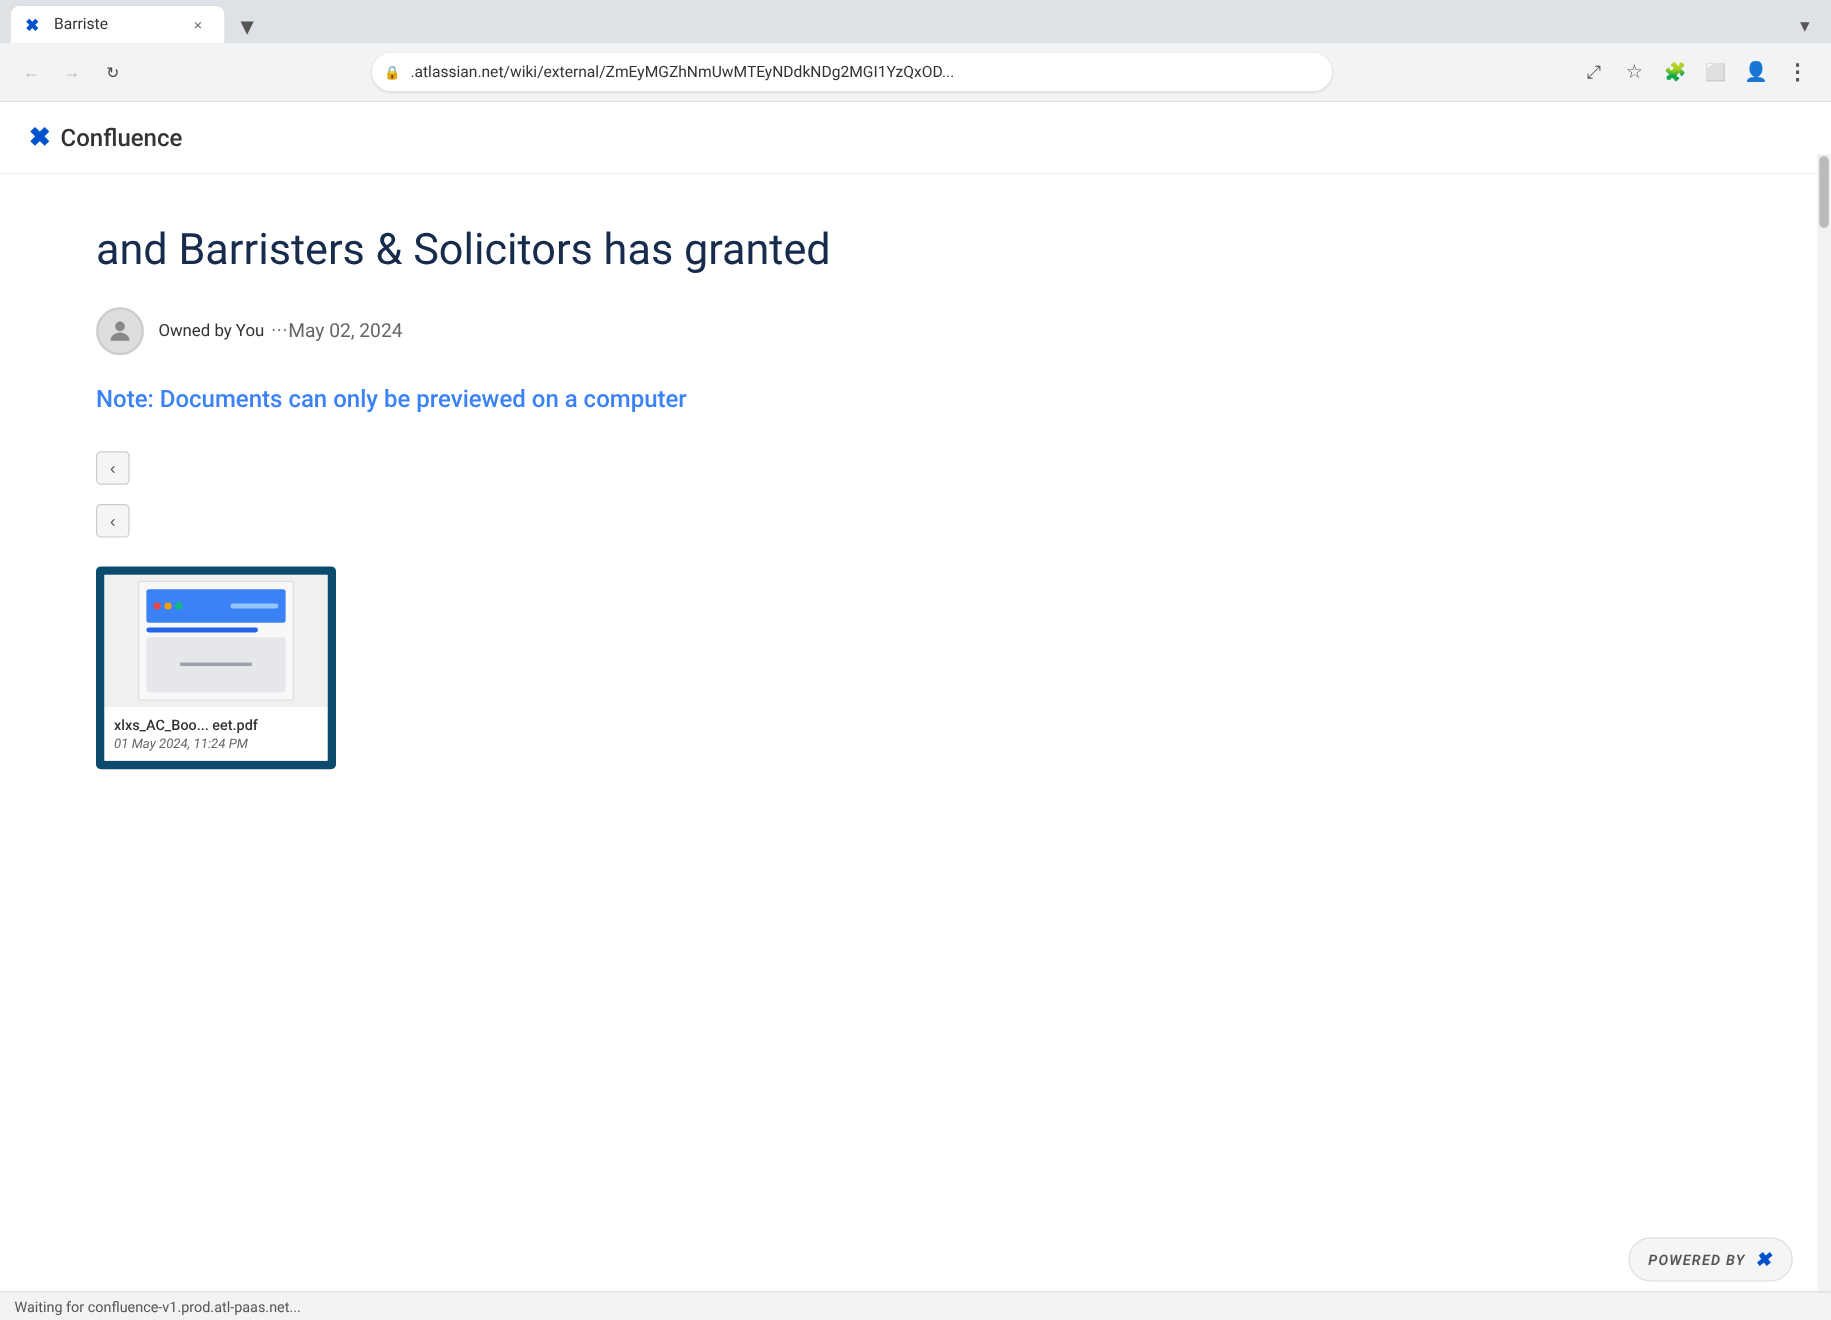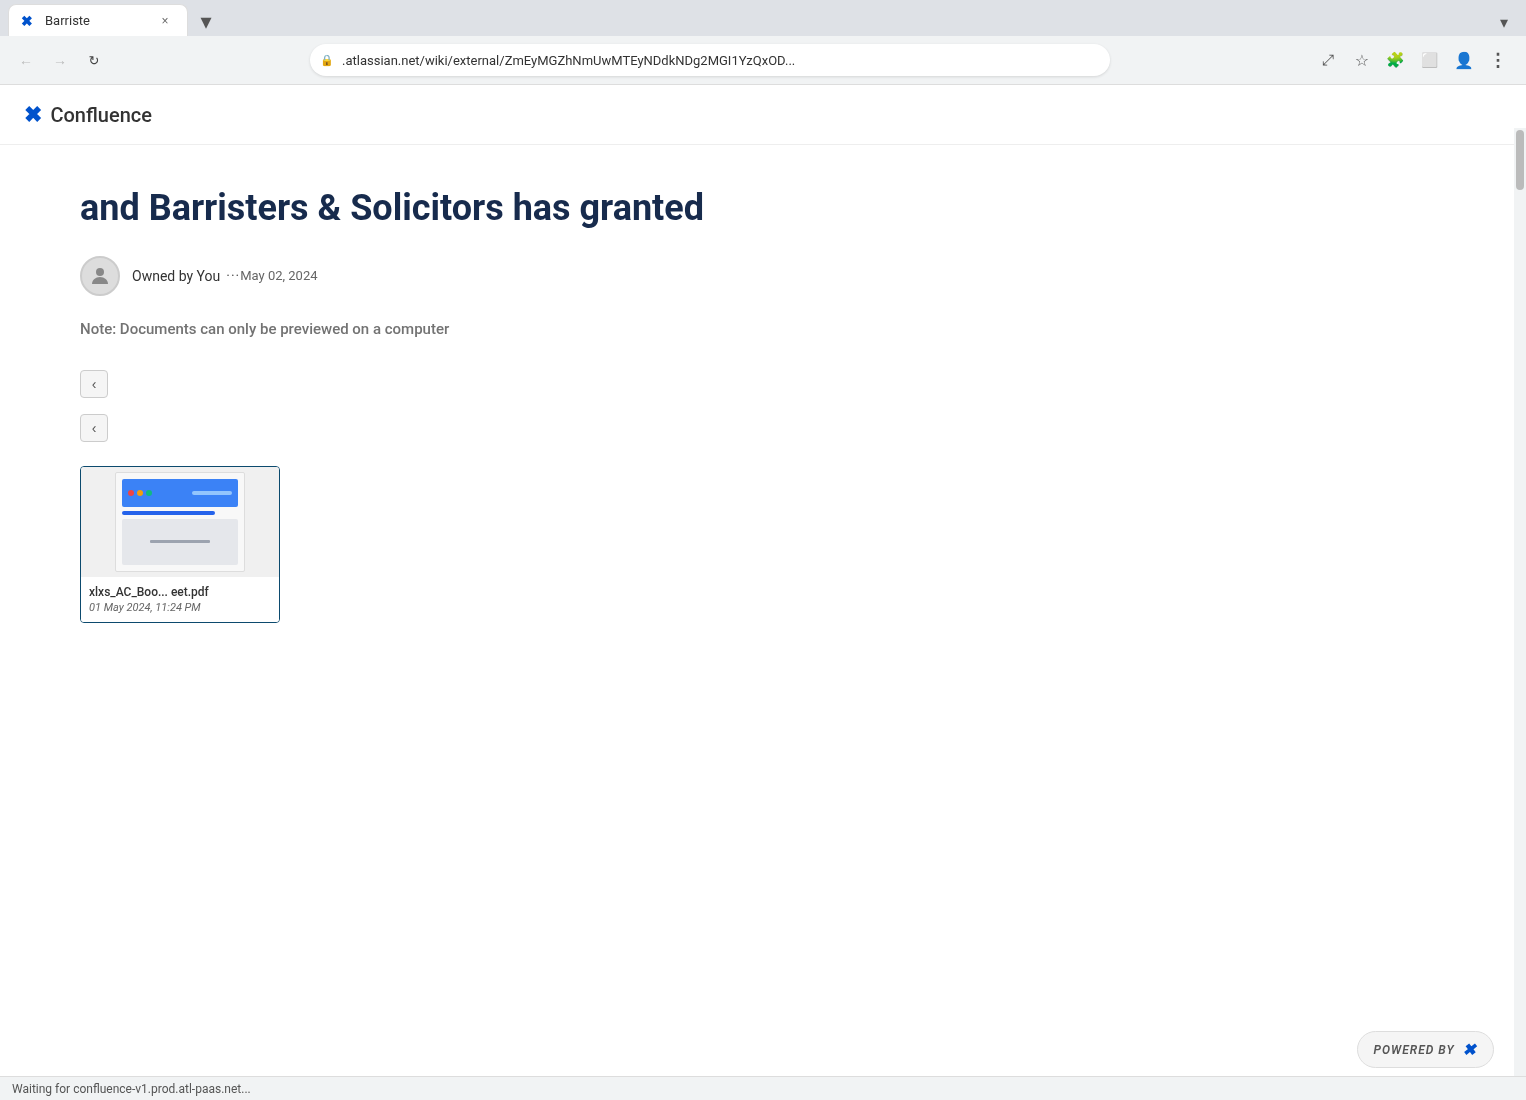--- a/index.html
+++ b/index.html
@@ -26,36 +26,36 @@
     
     .confluence-header { display: flex; align-items: center; justify-content: space-between; padding: 0 24px; height: 60px; border-bottom: 1px solid #eee; background: #fff; }
     .confluence-logo { display: flex; align-items: center; gap: 8px; }
     .confluence-logo-text { font-size: 20px; font-weight: 500; color: #333; }
     .confluence-header-actions { display: flex; align-items: center; gap: 12px; }
     .login-btn { padding: 8px 16px; background: transparent; border: none; color: #0052cc; font-size: 15px; cursor: pointer; font-weight: 400; }
     .try-btn { padding: 8px 20px; background: #0052cc; border: none; border-radius: 4px; color: #fff; font-size: 15px; cursor: pointer; font-weight: 500; }
 
     
     .page-content { padding: 40px 80px; max-width: 1200px; }
-    .page-title { font-size: 36px; font-weight: 700; color: #172b4d; line-height: 1.3; margin-bottom: 24px; }
+    .page-title { font-size: 36px; font-weight: 400; color: #172b4d; line-height: 1.3; margin-bottom: 24px; }
     .page-meta { display: flex; align-items: center; gap: 12px; margin-bottom: 24px; }
     .avatar { width: 40px; height: 40px; border-radius: 50%; background: #ddd; display: flex; align-items: center; justify-content: center; color: #666; font-size: 20px; border: 2px solid #ccc; }
     .meta-info { display: flex; flex-direction: row; }
     .meta-owner { font-size: 14px; color: #333; display: flex; align-items: center; gap: 6px; }
     .meta-dots { cursor: pointer; color: #555; letter-spacing: 1px; }
-    .meta-date { font-size: 13px; color: #666; }
-    .note-text { color: #737373; font-size: 15px; font-weight: 500; margin-bottom: 32px; }
+    .meta-date { font-size: 16px; color: #666; }
+    .note-text { color: #3b82f6; font-size: 20px; font-weight: 500; margin-bottom: 32px; }
 
     
     .collapsed-section { margin-bottom: 16px; }
     .collapse-btn { width: 28px; height: 28px; border: 1px solid #ccc; background: #f5f5f5; border-radius: 4px; display: flex; align-items: center; justify-content: center; cursor: pointer; font-size: 14px; color: #555; }
 
     
     .files-section { margin-top: 24px; }
-    .file-card { width: 200px; border: 1px solid #0c4a6e; border-radius: 4px; overflow: hidden; cursor: pointer; }
+    .file-card { width: 200px; border: 7px solid #0c4a6e; border-radius: 4px; overflow: hidden; cursor: pointer; }
     .file-thumbnail { width: 100%; height: 110px; background: #f0f0f0; display: flex; align-items: center; justify-content: center; position: relative; overflow: hidden; }
     .file-info { padding: 8px; background: #fff; }
     .file-name { font-size: 12px; color: #333; font-weight: 500; }
     .file-date { font-size: 11px; color: #666; margin-top: 2px; font-style: italic; }
 
     
     .powered-by { position: fixed; bottom: 32px; right: 32px; display: flex; align-items: center; gap: 8px; background: #f5f5f5; border: 1px solid #ddd; border-radius: 20px; padding: 8px 16px; font-size: 12px; color: #555; font-weight: 600; letter-spacing: 1px; cursor: pointer; font-style: italic; }
     .powered-by-icon { color: #0052cc; font-size: 16px; }
 
     .status-bar { position: fixed; bottom: 0; left: 0; right: 0; height: 24px; background: #f1f3f4; border-top: 1px solid #ddd; display: flex; align-items: center; padding: 0 12px; font-size: 12px; color: #555; }

